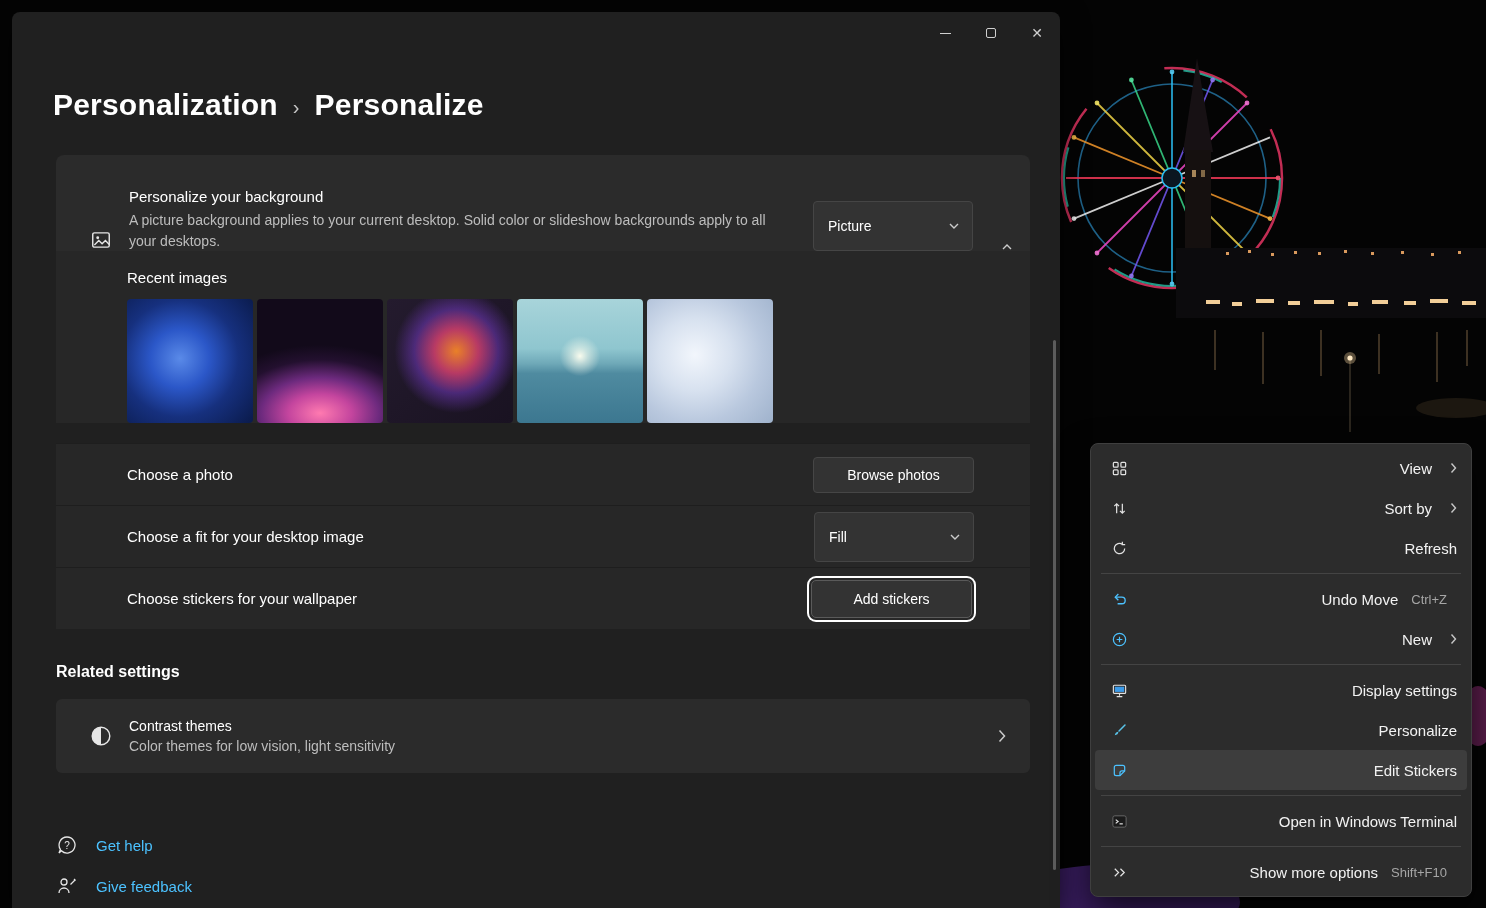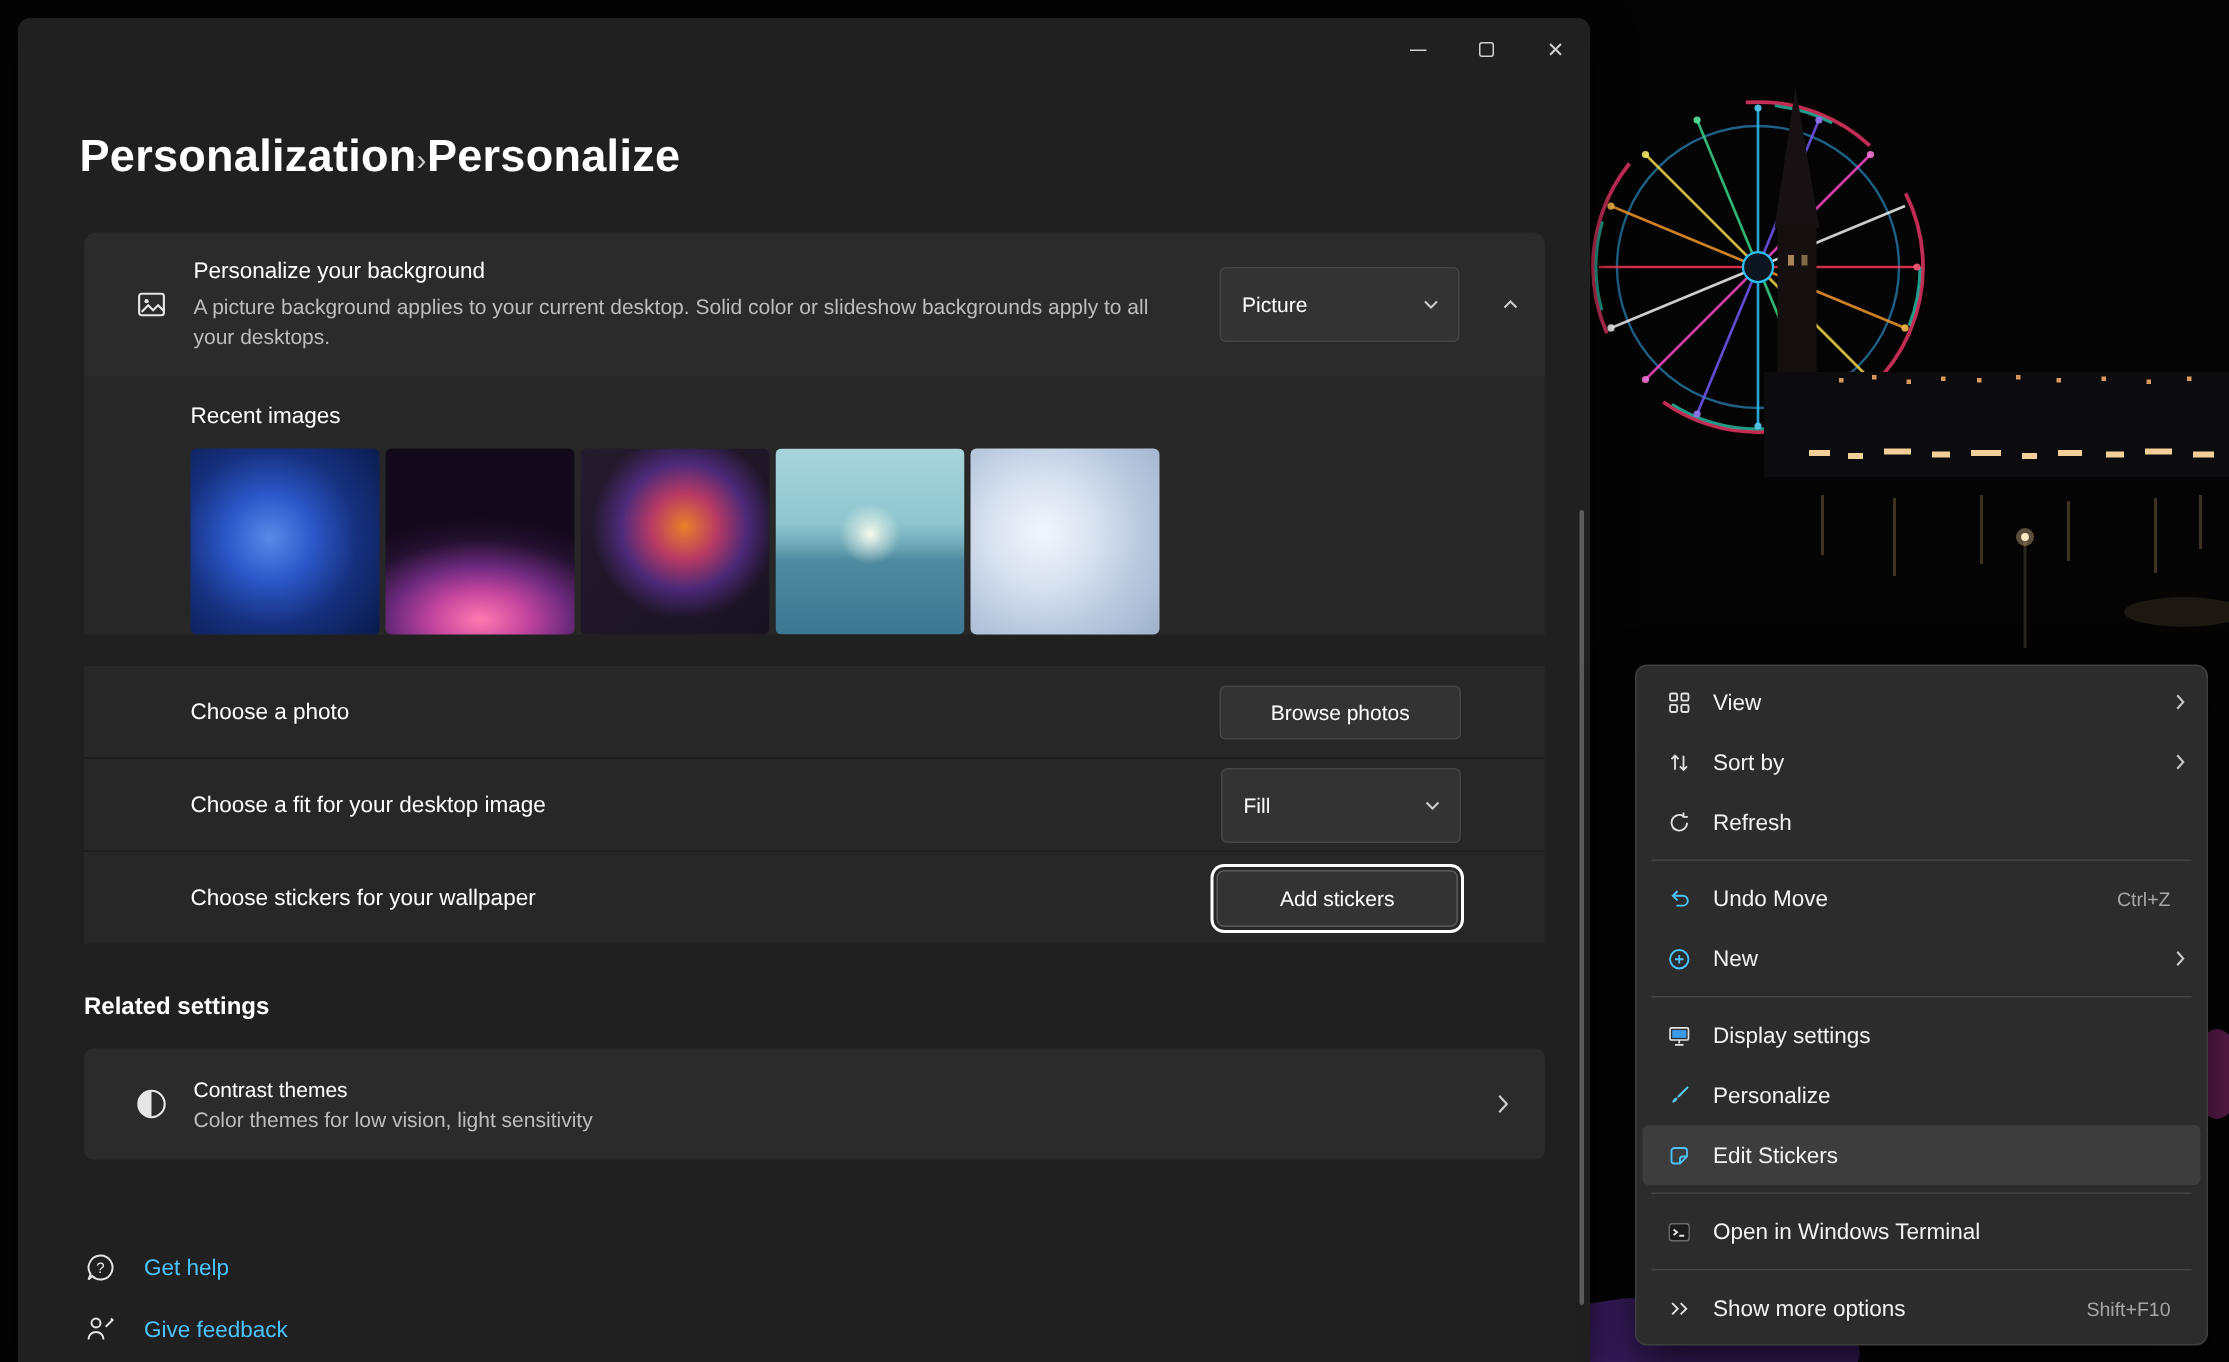--- a/index.html
+++ b/index.html
@@ -14,29 +14,29 @@
   .settings-window { position:absolute; left:12px; top:12px; width:1048px; height:896px;
                      background:#202020; border-radius:8px 8px 0 0;
                      box-shadow:0 8px 28px rgba(0,0,0,.65); }
 
   .caption-buttons { position:absolute; top:0; right:0; display:flex; }
   .caption-btn { width:46px; height:42px; display:flex; align-items:center; justify-content:center; color:#cfcfcf; }
   .min-glyph { display:block; width:11px; height:1px; background:#cfcfcf; }
   .max-glyph { display:block; width:10px; height:10px; border:1px solid #cfcfcf; border-radius:2px; }
   .close-glyph { font-size:14px; line-height:1; color:#cfcfcf; }
 
-  .breadcrumb { position:absolute; left:41px; top:76px; display:flex; align-items:center; 
+  .breadcrumb { position:absolute; left:41px; top:76px; display:flex; align-items:center; gap:15px;
                 font-size:30px; font-weight:700; letter-spacing:.2px; }
   .breadcrumb .crumb-sep { font-size:20px; font-weight:400; color:#c9c9c9; padding-top:4px; }
 
   .content-col { position:absolute; left:44px; top:143px; width:974px; }
 
   
   .card-header { height:96px; background:#2b2b2b; border-radius:8px 8px 0 0;
-                 display:flex; align-items:center; padding:0 16px 0 34px; }
+                 display:flex; align-items:flex-end; padding:0 16px 0 34px; }
   .card-header .hdr-text { width:650px; margin-left:17px; }
   .hdr-title { font-size:15px; margin-bottom:5px; }
   .hdr-desc { font-size:14px; color:#bdbdbd; line-height:1.45; }
   .hdr-spacer { flex:1; }
   .dropdown { width:160px; height:50px; background:#333333; border:1px solid #454545;
               border-radius:4px; display:flex; align-items:center; justify-content:space-between;
               padding:0 12px 0 14px; font-size:14px; color:#fff; }
   .expander-chevron { width:14px; margin-left:27px; display:flex; justify-content:center; }
 
   .card-body { background:#272727; padding-top:18px; }
@@ -78,21 +78,21 @@
   .link-feedback { top:863px; }
 
   .win-scrollbar { position:absolute; right:4px; top:328px; width:3px; height:530px;
                    background:#5c5c5c; border-radius:2px; }
 
   
   .context-menu { position:absolute; left:1090px; top:443px; width:382px;
                   background:#2c2c2c; border:1px solid #3f3f3f; border-radius:8px;
                   padding:4px 0; box-shadow:0 14px 34px rgba(0,0,0,.7); }
   .menu-item { height:40px; margin:0 4px; border-radius:4px; display:flex; align-items:center;
-               padding:0 10px 0 14px; gap:13px; font-size:15px; color:#f2f2f2; }
+               padding:0 10px 0 14px; gap:13px; font-size:15px; color:#f2f2f2;text-align:right; }
   .menu-item.highlighted { background:#3d3d3d; }
   .mi-icon { width:20px; height:20px; display:flex; align-items:center; justify-content:center; flex:none; }
   .mi-label { flex:1; white-space:nowrap; }
   .mi-shortcut { color:#a6a6a6; font-size:13px; margin-right:10px; }
   .mi-chevron { width:12px; display:flex; justify-content:flex-end; }
   .menu-sep { height:1px; background:#444444; margin:5px 10px; }
 
   svg { display:block; }
 </style>
 </head>

